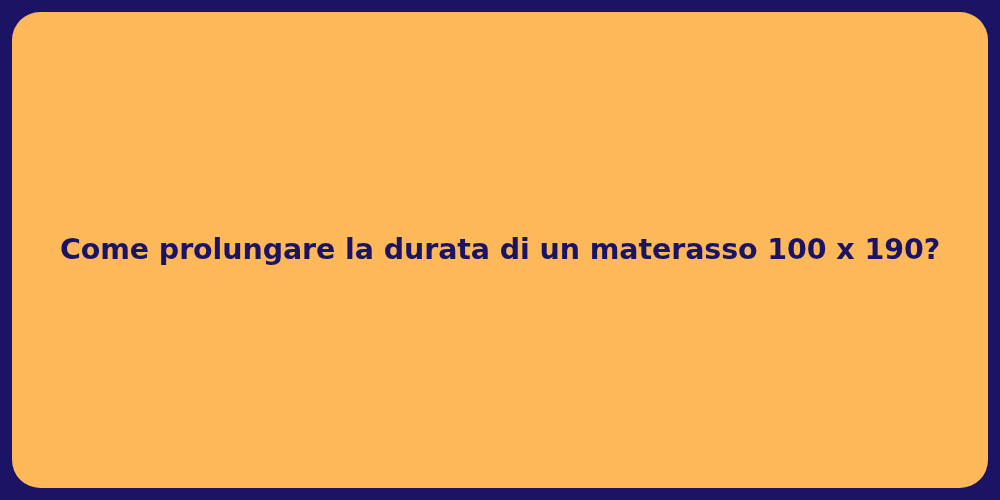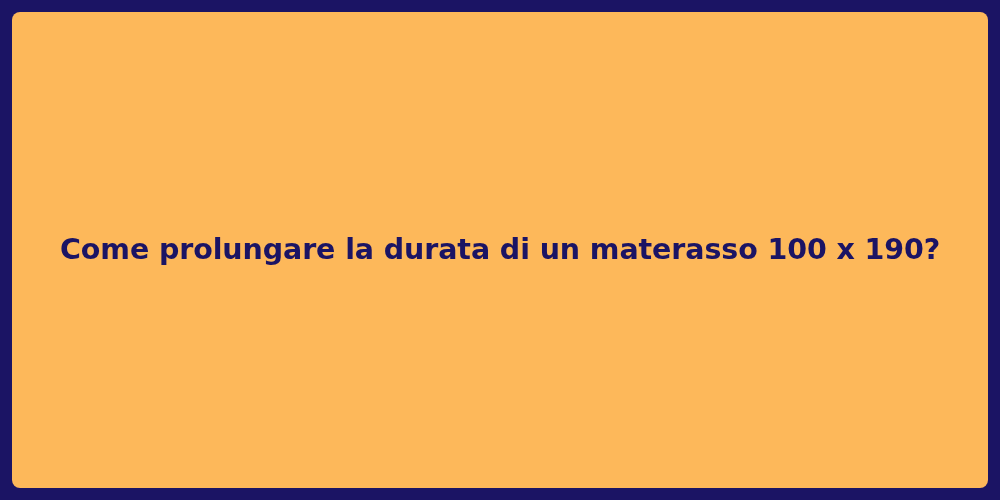--- a/index.html
+++ b/index.html
@@ -26,25 +26,25 @@
     padding: 12px;
     border-radius: 0;
   }
 
   
   .card-panel {
     box-sizing: border-box;
     width: 100%;
     height: 100%;
     background: #fdb85a;
-    border-radius: 8px;
+    border-radius: 28px;
 
     display: flex;
     align-items: center;
-    justify-content: flex-start;
+    justify-content: center;
     text-align: center;
     padding: 0 48px;
   }
 
   
   .card-heading {
     margin: 0;
     color: #1b1464;
     font-family: "DejaVu Sans", "Liberation Sans", sans-serif;
     font-size: 28.5px;

